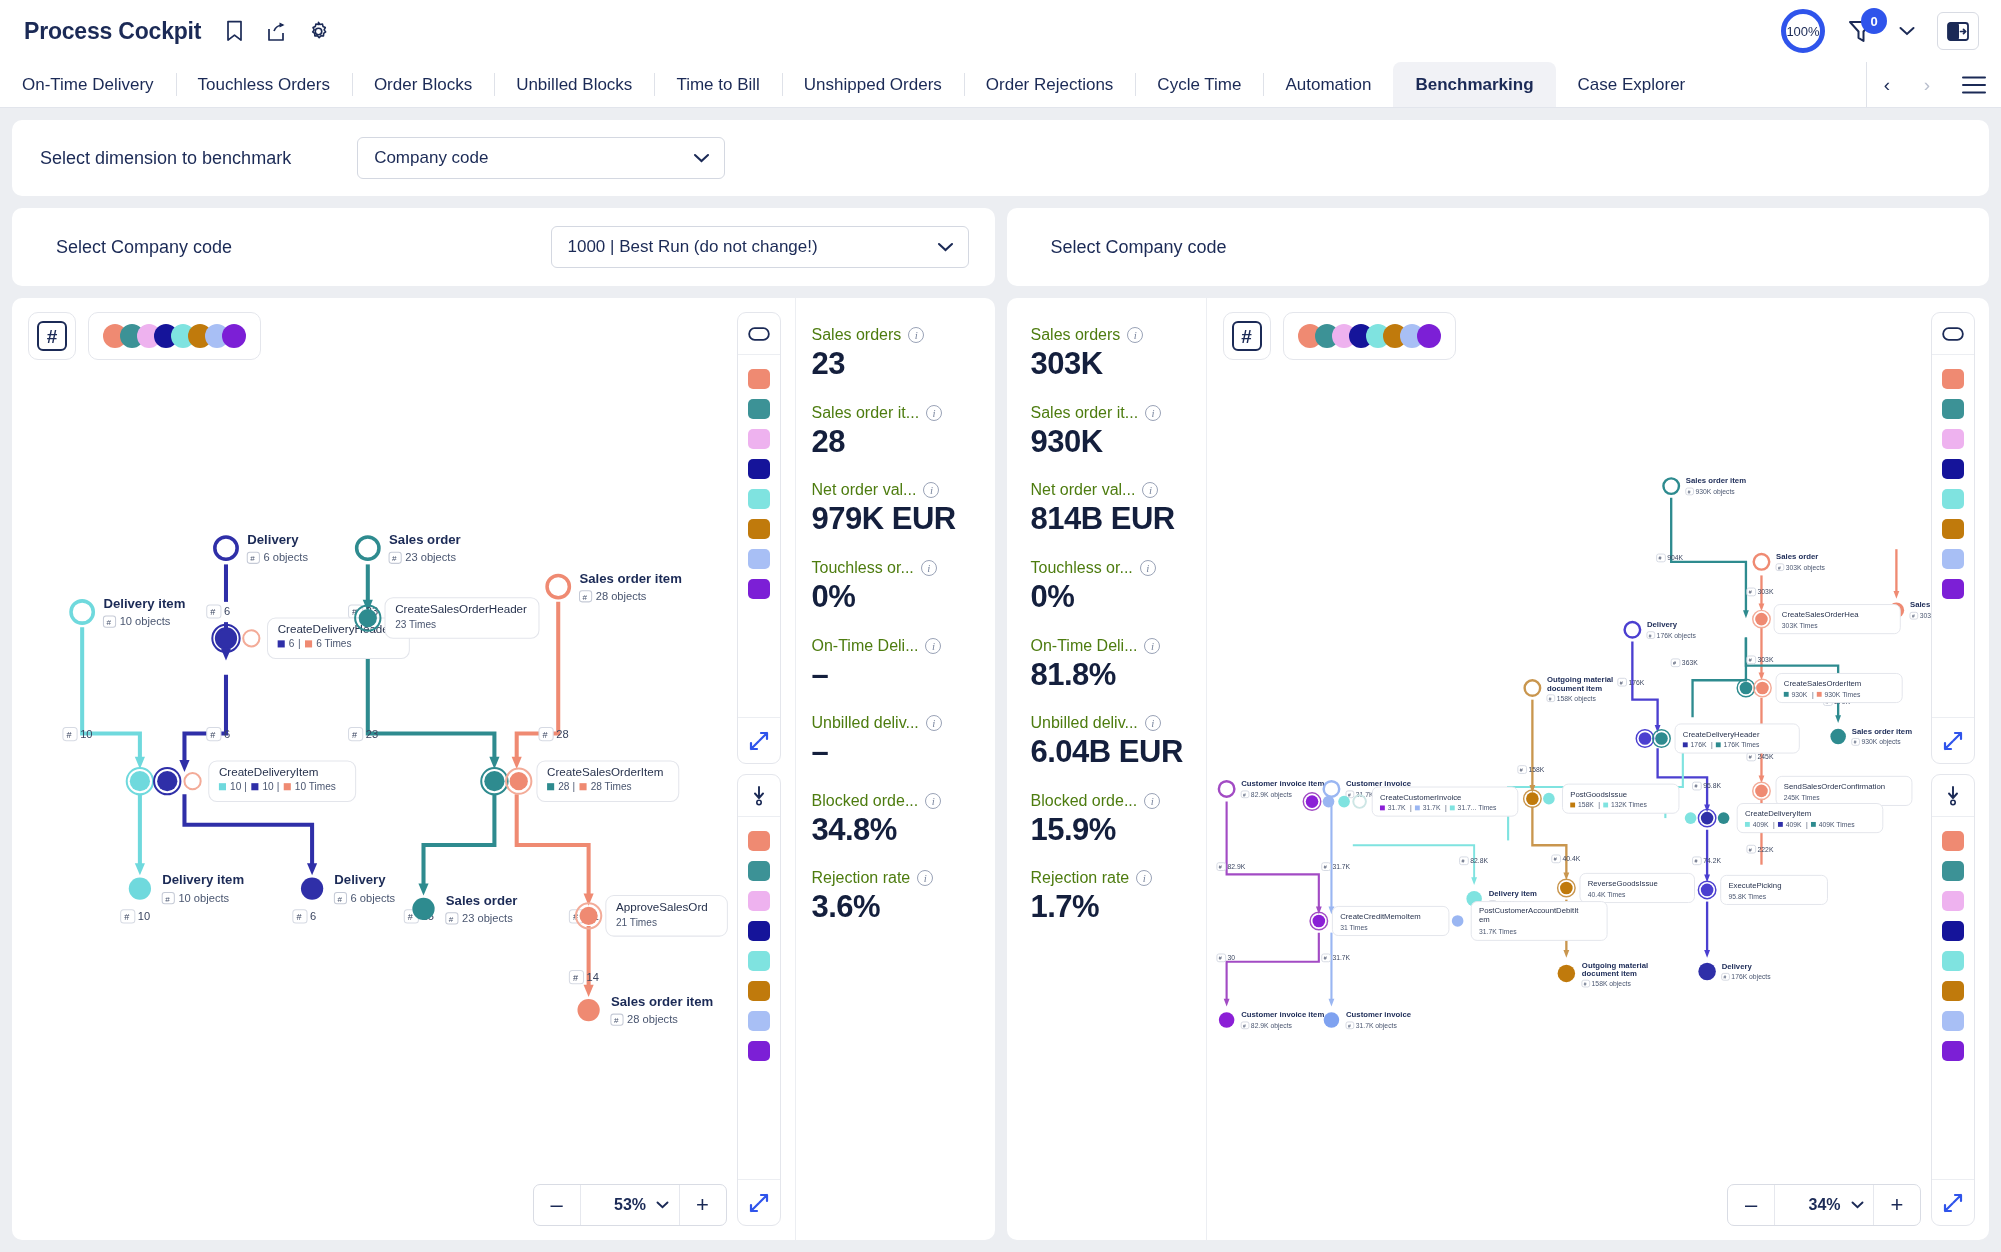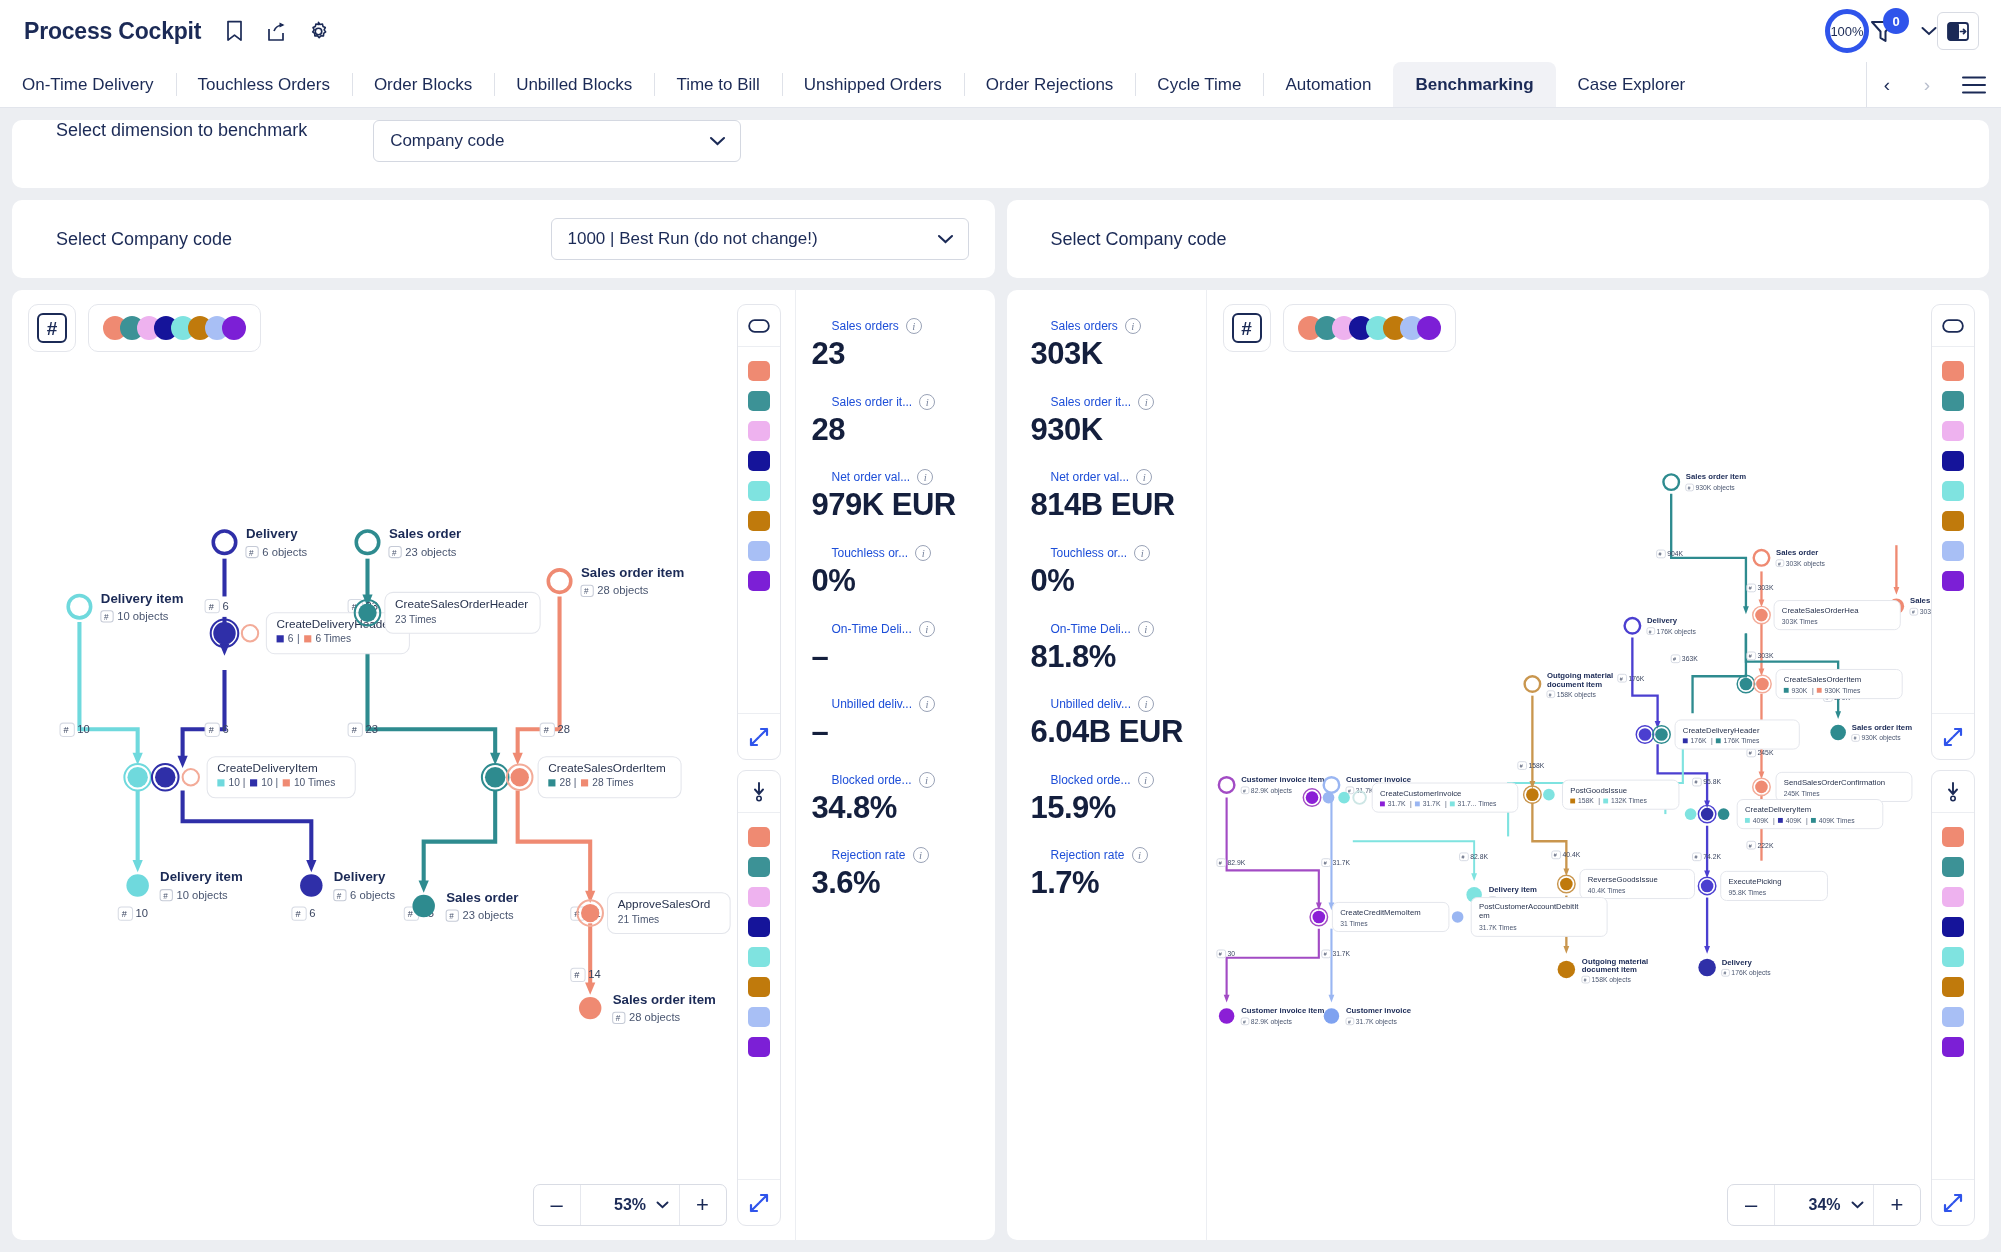--- a/index.html
+++ b/index.html
@@ -23,21 +23,21 @@
     padding: 0 22px 0 24px;
     flex: 0 0 62px;
   }
   .app-title {
     font-size: 23px; font-weight: bold; color: #1b2a56;
     letter-spacing: -0.2px;
   }
   .hdr-icons { display: flex; align-items: center; gap: 20px; margin-left: 22px; }
   .hdr-icon { width: 22px; height: 22px; display: flex; align-items: center; justify-content: center; cursor: pointer; }
   .hdr-icon svg { display: block; }
-  .hdr-right { margin-left: auto; display: flex; align-items: center; }
+  .hdr-right { margin-left: auto; display: flex; align-items: center; gap: 22px; }
   .ring-badge {
     width: 44px; height: 44px; border-radius: 50%;
     border: 5px solid #2f54eb; background: #fff;
     display: flex; align-items: center; justify-content: center;
     font-size: 13px; color: #1b2a56; font-weight: 500;
   }
   .filter-group { display: flex; align-items: center; gap: 6px; position: relative; cursor: pointer; }
   .filter-badge {
     position: absolute; left: 14px; top: -9px;
     width: 26px; height: 26px; border-radius: 50%;
@@ -80,21 +80,21 @@
   .burger {
     width: 54px; display: flex; align-items: center; justify-content: center; cursor: pointer;
   }
 
   
   .content { flex: 1; padding: 12px 12px 0 12px; display: flex; flex-direction: column; gap: 12px; min-height: 0; }
 
   .card { background: #fff; border-radius: 10px; }
 
   .dim-row {
-    height: 68px; display: flex; padding: 0 26px 0 44px;
+    height: 76px; display: flex; align-items: center; padding: 0 26px 0 28px;
   }
   .dim-label { font-size: 18px; color: #1b2a56; }
   .select {
     border: 1px solid #d4d8e1; border-radius: 6px; background: #fff;
     height: 42px; display: flex; align-items: center; justify-content: space-between;
     padding: 0 14px 0 16px; font-size: 17px; color: #1b2a56; cursor: pointer;
   }
   .select .chev { color: #1b2a56; font-size: 14px; margin-left: 12px; }
   .dim-select { width: 368px; margin-left: 66px; }
 
@@ -176,21 +176,21 @@
   }
 
   
   .kpis {
     width: 200px; flex: 0 0 200px; border-left: 1px solid #eceef2;
     padding: 28px 0 0 16px; overflow: hidden;
   }
   .panel.left-panel .kpis { border-left: 1px solid #eceef2; }
   .kpi { margin-bottom: 22px; }
   .kpi-head { display: flex; align-items: center; gap: 7px; margin-bottom: 2px; }
-  .kpi-label { font-size: 12px; color: #1d4ed8; white-space: nowrap; margin-left: 20px; }
+  .kpi-label { font-size: 16px; color: #4d7c0f; white-space: nowrap; }
   .info-i {
     width: 16px; height: 16px; border-radius: 50%; border: 1.4px solid #9aa3b7;
     color: #7b879f; font-size: 11px; display: flex; align-items: center; justify-content: center;
     font-style: italic; font-family: "Liberation Serif", serif; flex: 0 0 16px; cursor: pointer;
   }
   .kpi-value { font-size: 31px; font-weight: bold; color: #141f3d; letter-spacing: -0.5px; line-height: 1.15; }
   .kpi-value.dash { font-size: 31px; }
 
   
   .graph-svg { position: absolute; inset: 0; width: 100%; height: 100%; }

